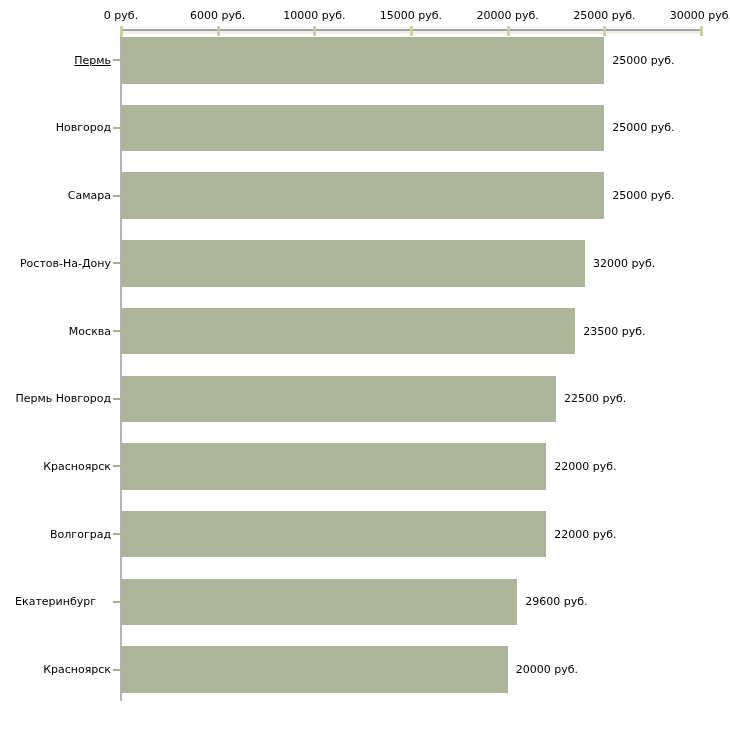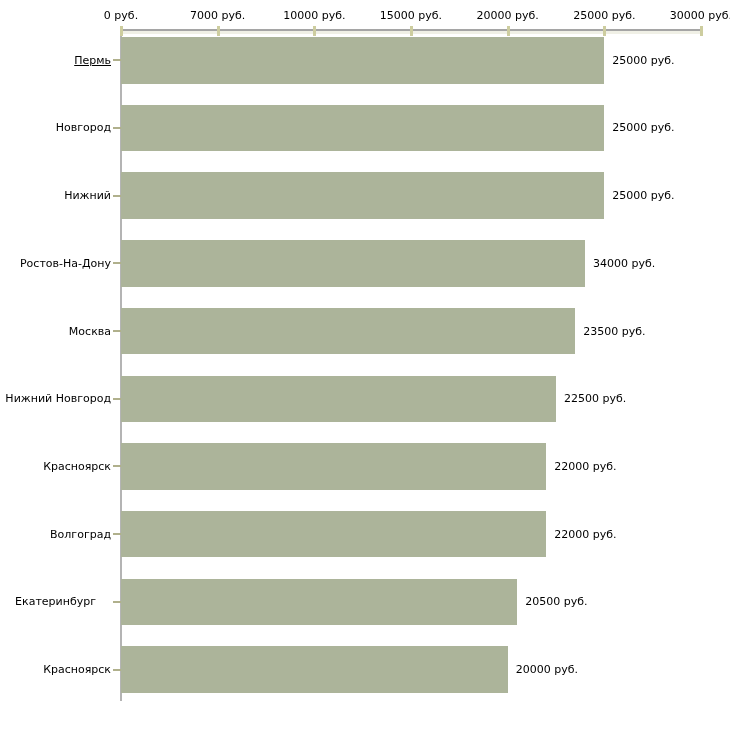--- a/index.html
+++ b/index.html
@@ -65,21 +65,21 @@
     z-index: 3;
   }
 </style>
 </head>
 <body>
 
 <div id="chart" style="background: rgb(255, 255, 255); color: rgb(0, 0, 0);">
   <div id="xaxis">
       <div class="xlab" style="left: 61px; top: 9px;">0 руб.</div>
       <div class="xtick" style="left: 120px; top: 26px; background: rgb(205, 205, 159);"></div>
-      <div class="xlab" style="left: 157.667px; top: 9px;">7000 руб.</div>
+      <div class="xlab" style="left: 157.667px; top: 9px;">6000 руб.</div>
       <div class="xtick" style="left: 216.667px; top: 26px; background: rgb(205, 205, 159);"></div>
       <div class="xlab" style="left: 254.333px; top: 9px;">10000 руб.</div>
       <div class="xtick" style="left: 313.333px; top: 26px; background: rgb(205, 205, 159);"></div>
       <div class="xlab" style="left: 351px; top: 9px;">15000 руб.</div>
       <div class="xtick" style="left: 410px; top: 26px; background: rgb(205, 205, 159);"></div>
       <div class="xlab" style="left: 447.667px; top: 9px;">20000 руб.</div>
       <div class="xtick" style="left: 506.667px; top: 26px; background: rgb(205, 205, 159);"></div>
       <div class="xlab" style="left: 544.333px; top: 9px;">25000 руб.</div>
       <div class="xtick" style="left: 603.333px; top: 26px; background: rgb(205, 205, 159);"></div>
       <div class="xlab" style="left: 641px; top: 9px;">30000 руб.</div>
@@ -95,60 +95,60 @@
         <div class="bar" style="left: 121px; top: 37px; width: 483.333px; height: 46.5px; background: rgb(172, 180, 154);"></div>
         <div class="val" style="left: 612.333px; top: 52.75px;">25000 руб.</div>
       </div>
       <div>
         <div class="cat" style="top: 120.45px;">Новгород</div>
         <div class="ctick" style="left: 113px; top: 126.95px; background: rgb(176, 176, 140);"></div>
         <div class="bar" style="left: 121px; top: 104.7px; width: 483.333px; height: 46.5px; background: rgb(172, 180, 154);"></div>
         <div class="val" style="left: 612.333px; top: 120.45px;">25000 руб.</div>
       </div>
       <div>
-        <div class="cat" style="top: 188.15px;">Нижний</div>
+        <div class="cat" style="top: 188.15px;">Самара</div>
         <div class="ctick" style="left: 113px; top: 194.65px; background: rgb(176, 176, 140);"></div>
         <div class="bar" style="left: 121px; top: 172.4px; width: 483.333px; height: 46.5px; background: rgb(172, 180, 154);"></div>
         <div class="val" style="left: 612.333px; top: 188.15px;">25000 руб.</div>
       </div>
       <div>
         <div class="cat" style="top: 255.85px;">Ростов-На-Дону</div>
         <div class="ctick" style="left: 113px; top: 262.35px; background: rgb(176, 176, 140);"></div>
         <div class="bar" style="left: 121px; top: 240.1px; width: 464px; height: 46.5px; background: rgb(172, 180, 154);"></div>
-        <div class="val" style="left: 593px; top: 255.85px;">34000 руб.</div>
+        <div class="val" style="left: 593px; top: 255.85px;">32000 руб.</div>
       </div>
       <div>
         <div class="cat" style="top: 323.55px;">Москва</div>
         <div class="ctick" style="left: 113px; top: 330.05px; background: rgb(176, 176, 140);"></div>
         <div class="bar" style="left: 121px; top: 307.8px; width: 454.333px; height: 46.5px; background: rgb(172, 180, 154);"></div>
         <div class="val" style="left: 583.333px; top: 323.55px;">23500 руб.</div>
       </div>
       <div>
-        <div class="cat" style="top: 391.25px;">Нижний Новгород</div>
+        <div class="cat" style="top: 391.25px;">Пермь Новгород</div>
         <div class="ctick" style="left: 113px; top: 397.75px; background: rgb(176, 176, 140);"></div>
         <div class="bar" style="left: 121px; top: 375.5px; width: 435px; height: 46.5px; background: rgb(172, 180, 154);"></div>
         <div class="val" style="left: 564px; top: 391.25px;">22500 руб.</div>
       </div>
       <div>
         <div class="cat" style="top: 458.95px; text-align: right;">Красноярск</div>
         <div class="ctick" style="left: 113px; top: 465.45px; background: rgb(176, 176, 140);"></div>
         <div class="bar" style="left: 121px; top: 443.2px; width: 425.333px; height: 46.5px; background: rgb(172, 180, 154);"></div>
         <div class="val" style="left: 554.333px; top: 458.95px;">22000 руб.</div>
       </div>
       <div>
         <div class="cat" style="top: 526.65px;">Волгоград</div>
         <div class="ctick" style="left: 113px; top: 533.15px; background: rgb(176, 176, 140);"></div>
         <div class="bar" style="left: 121px; top: 510.9px; width: 425.333px; height: 46.5px; background: rgb(172, 180, 154);"></div>
         <div class="val" style="left: 554.333px; top: 526.65px;">22000 руб.</div>
       </div>
       <div>
         <div class="cat" style="top: 594.35px; text-align: center;">Екатеринбург</div>
         <div class="ctick" style="left: 113px; top: 600.85px; background: rgb(176, 176, 140);"></div>
         <div class="bar" style="left: 121px; top: 578.6px; width: 396.333px; height: 46.5px; background: rgb(172, 180, 154);"></div>
-        <div class="val" style="left: 525.333px; top: 594.35px;">20500 руб.</div>
+        <div class="val" style="left: 525.333px; top: 594.35px;">29600 руб.</div>
       </div>
       <div>
         <div class="cat" style="top: 662.05px;">Красноярск</div>
         <div class="ctick" style="left: 113px; top: 668.55px; background: rgb(176, 176, 140);"></div>
         <div class="bar" style="left: 121px; top: 646.3px; width: 386.667px; height: 46.5px; background: rgb(172, 180, 154);"></div>
         <div class="val" style="left: 515.667px; top: 662.05px;">20000 руб.</div>
       </div>
     </div>
 </div>
 

